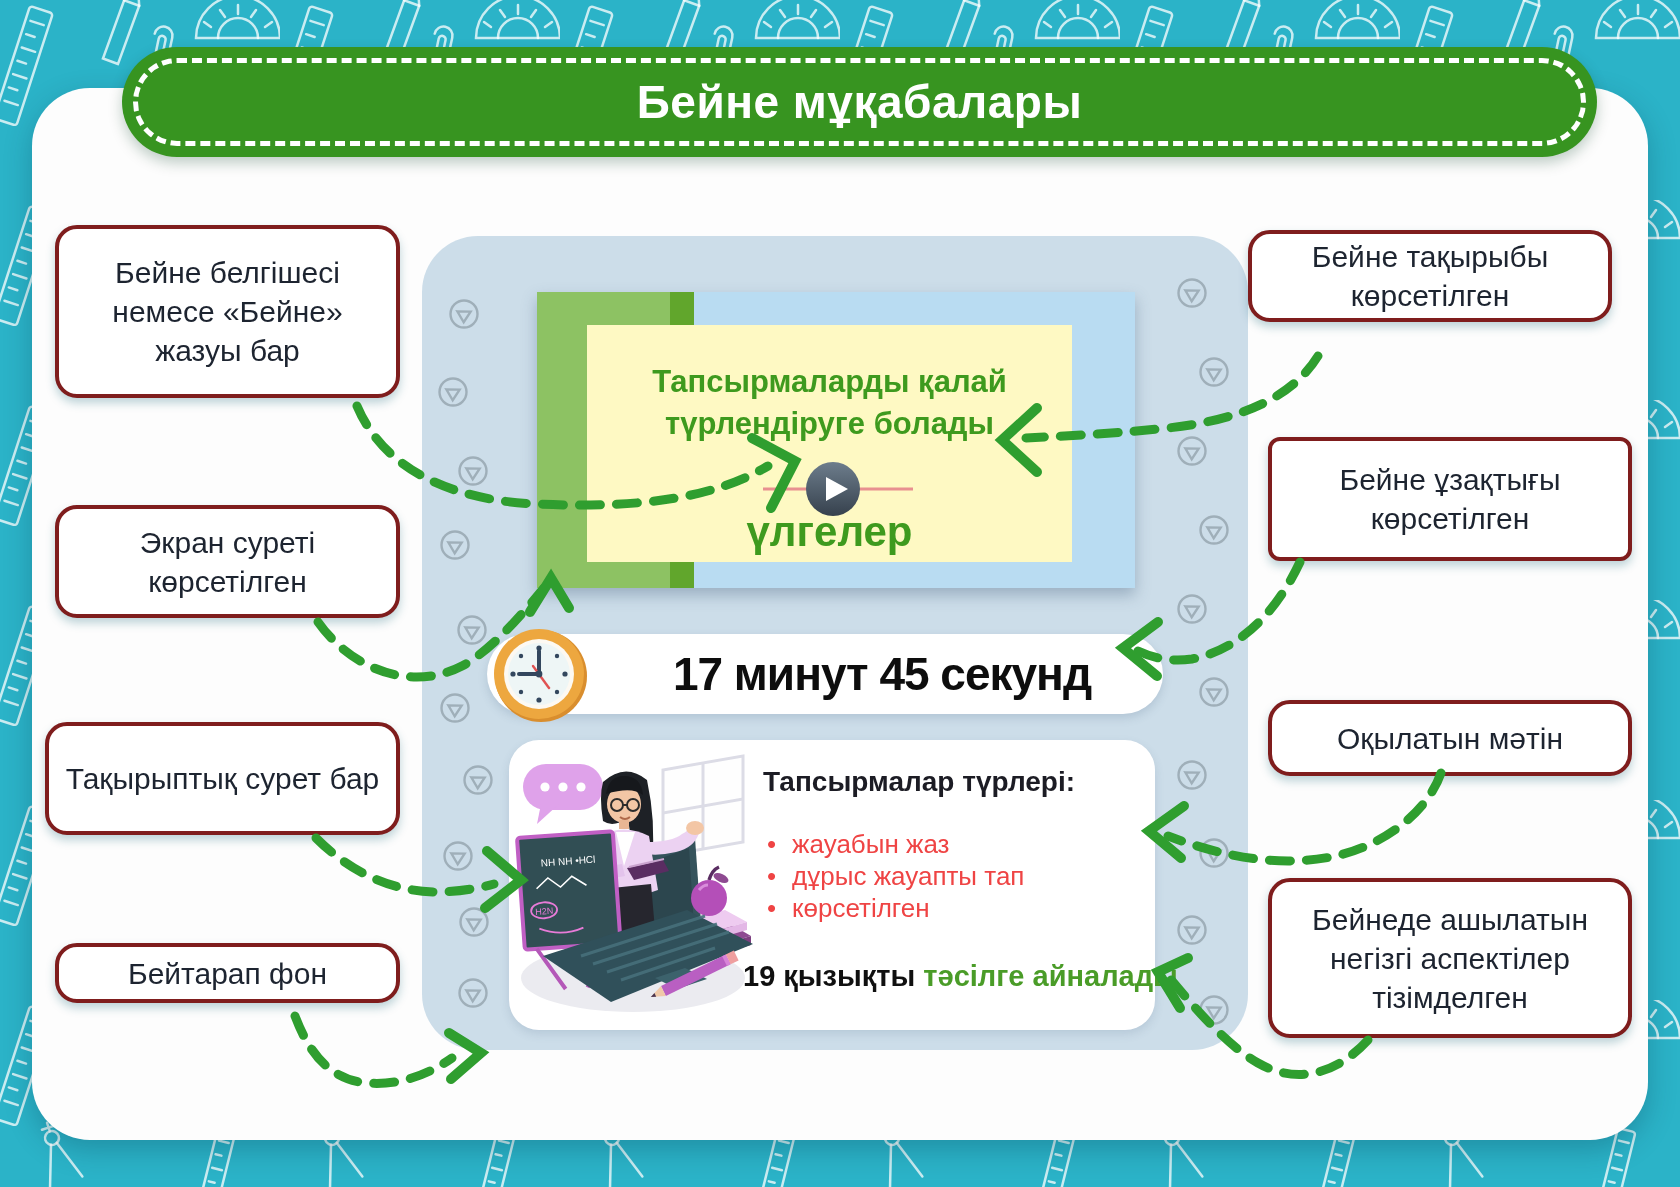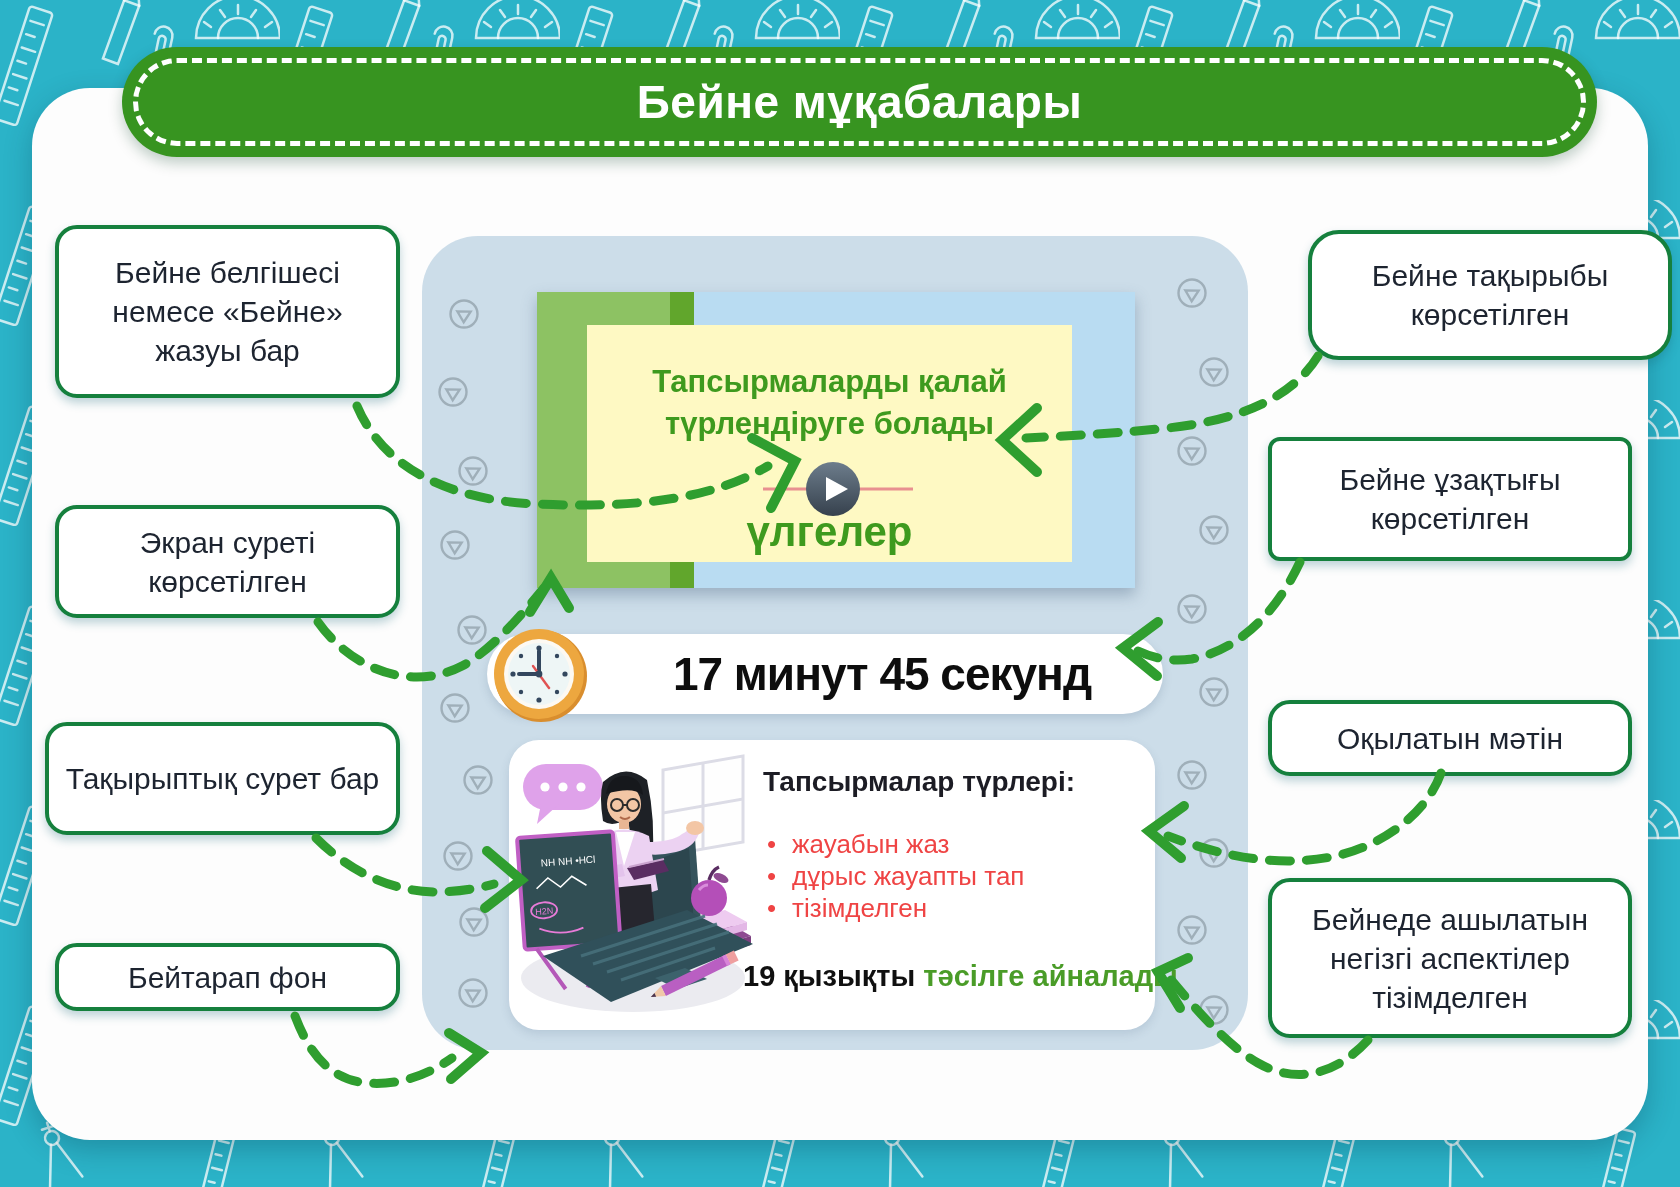--- a/index.html
+++ b/index.html
@@ -36,21 +36,21 @@
   
   .tasks-box{left:509px;top:740px;width:646px;height:290px;background:#ffffff;border-radius:30px;z-index:4;
              box-shadow:0 4px 10px rgba(60,90,120,.15);}
   .tasks-heading{left:240px;top:26px;width:340px;text-align:center;font-size:28px;font-weight:800;color:#1c1c24;}
   .tasks-list{left:258px;top:88px;margin:0;padding:0;list-style:none;}
   .tasks-list li{font-size:26px;font-weight:400;color:#ef4444;line-height:32px;}
   .tasks-list li::before{content:"•";margin-right:16px;}
   .tasks-note{left:234px;top:220px;white-space:nowrap;font-size:29px;font-weight:800;color:#101010;}
   .tasks-note .green{color:#4a9c28;}
   
-  .callout{background:#ffffff;border:4px solid #15803d;border-radius:22px;box-sizing:border-box;
+  .callout{background:#ffffff;border:4px solid #7f1d1d;border-radius:22px;box-sizing:border-box;
            display:flex;align-items:center;justify-content:center;text-align:center;
            font-size:30px;font-weight:500;color:#1d2430;line-height:1.3;z-index:5;
            box-shadow:0 5px 10px rgba(20,100,120,.28);padding:6px 12px;}
   .nowrap{white-space:nowrap;}
   svg{display:block;}
   .overlay{pointer-events:none;z-index:6;}
 </style>
 </head>
 <body>
 
@@ -246,42 +246,42 @@
         <polygon points="-14,5.5 0,0 0,11" fill="#f0c9a8"></polygon>
         <polygon points="-14,5.5 -9,3.5 -9,7.5" fill="#4a3550"></polygon>
         <rect x="72" y="0" width="9" height="11" fill="#ef9f9f"></rect>
         <rect x="68" y="0" width="4" height="11" fill="#d884d8"></rect>
       </g>
     </svg>
     <div class="abs tasks-heading">Тапсырмалар түрлері:</div>
     <ul class="abs tasks-list">
       <li>жауабын жаз</li>
       <li>дұрыс жауапты тап</li>
-      <li>тізімделген</li>
+      <li>көрсетілген</li>
     </ul>
     <div class="abs tasks-note">
       <span>19 қызықты</span>
       <span class="green">тәсілге айналады</span>
     </div>
   </div>
 
   <div class="abs callout" style="left:55px;top:225px;width:345px;height:173px;">
     <span>Бейне белгішесі немесе «Бейне» жазуы бар</span>
   </div>
   <div class="abs callout" style="left:55px;top:505px;width:345px;height:113px;">
     <span>Экран суреті көрсетілген</span>
   </div>
   <div class="abs callout" style="left:45px;top:722px;width:355px;height:113px;">
     <span class="nowrap">Тақырыптық сурет бар</span>
   </div>
-  <div class="abs callout" style="left:55px;top:943px;width:345px;height:68px;">
+  <div class="abs callout" style="left:55px;top:943px;width:345px;height:60px;">
     <span class="nowrap">Бейтарап фон</span>
   </div>
 
-  <div class="abs callout" style="left:1308px;top:230px;width:364px;height:130px;border-radius:31px;">
+  <div class="abs callout" style="left:1248px;top:230px;width:364px;height:92px;">
     <span>Бейне тақырыбы көрсетілген</span>
   </div>
   <div class="abs callout" style="left:1268px;top:437px;width:364px;height:124px;border-radius:12px;">
     <span>Бейне ұзақтығы көрсетілген</span>
   </div>
   <div class="abs callout" style="left:1268px;top:700px;width:364px;height:76px;">
     <span class="nowrap">Оқылатын мәтін</span>
   </div>
   <div class="abs callout" style="left:1268px;top:878px;width:364px;height:160px;">
     <span>Бейнеде ашылатын негізгі аспектілер тізімделген</span>

